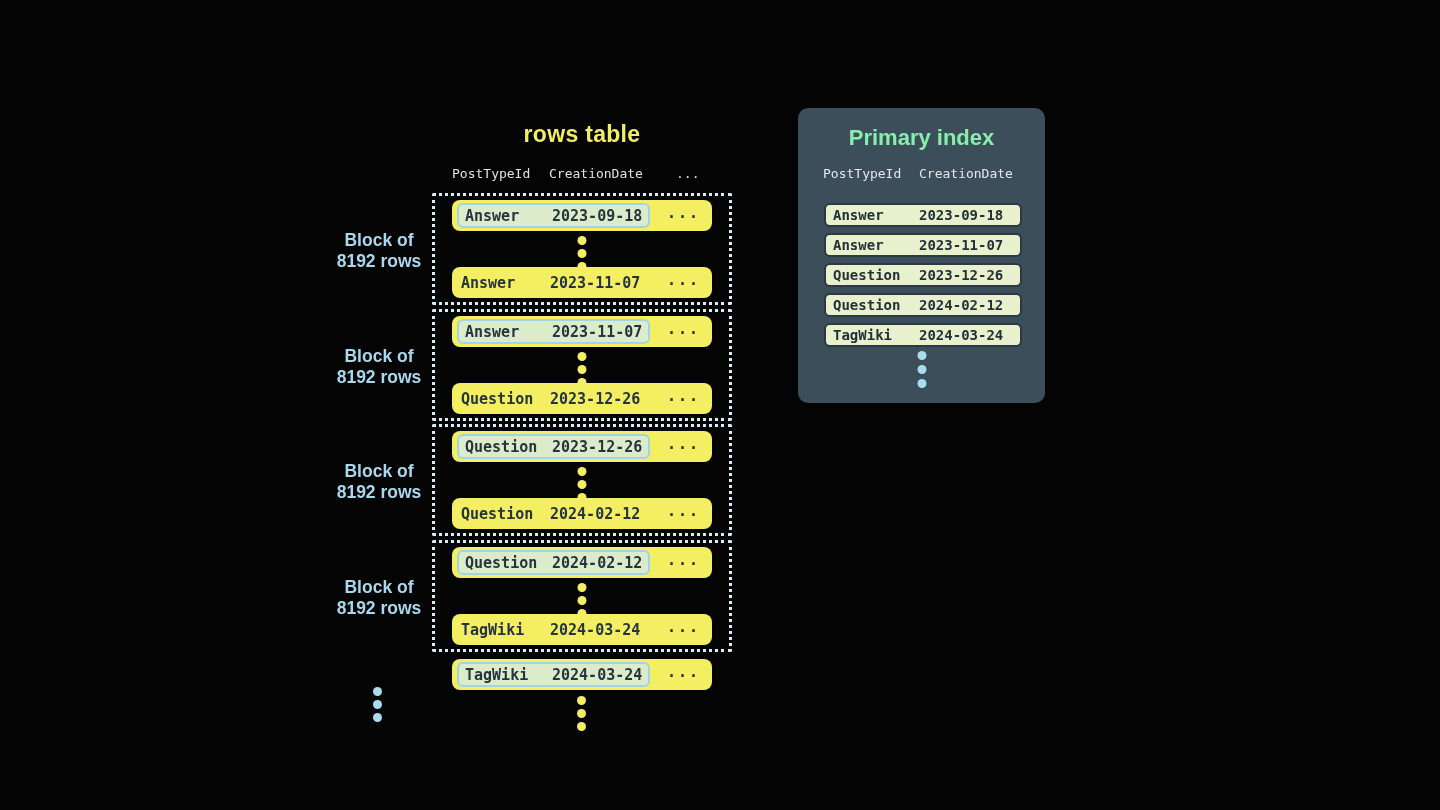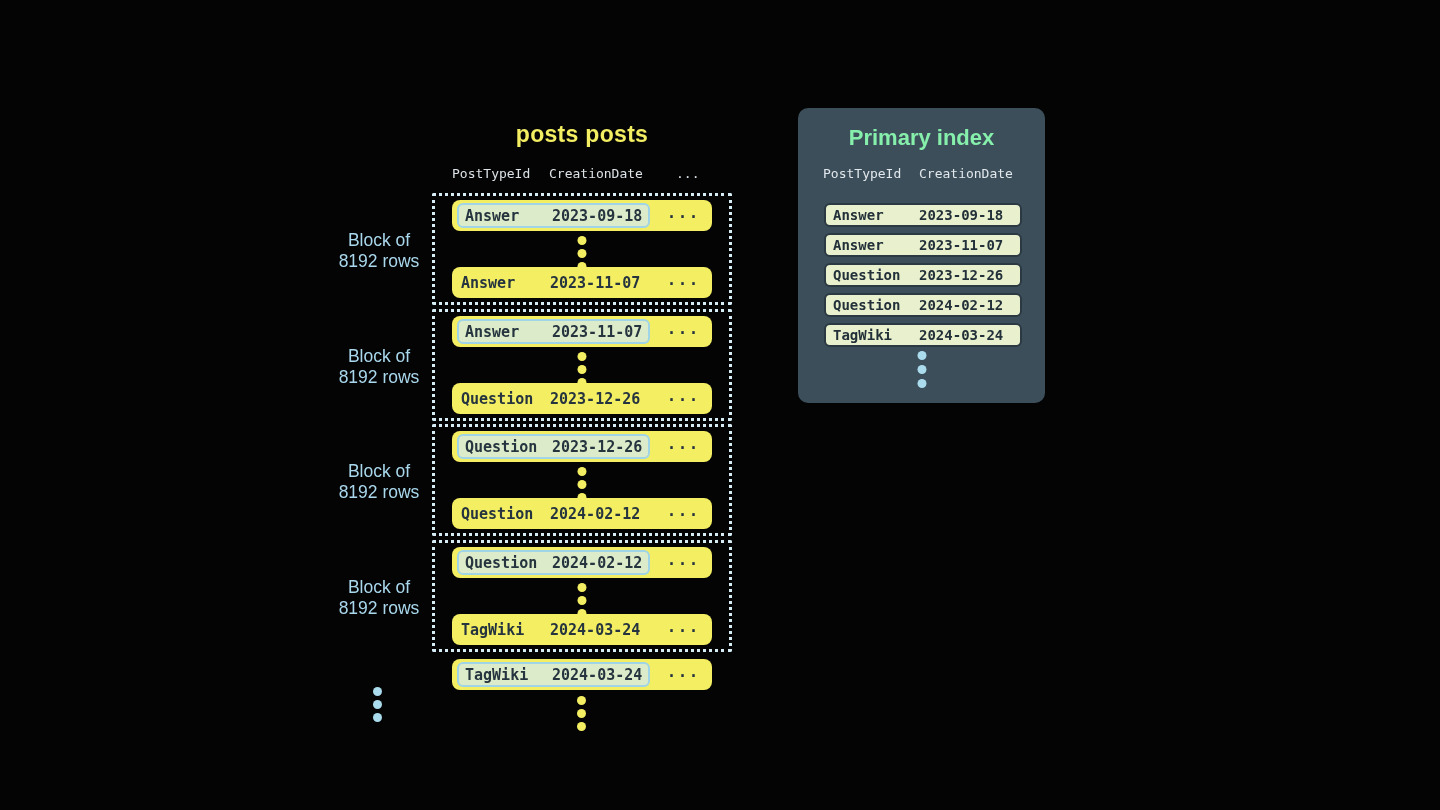--- a/index.html
+++ b/index.html
@@ -20,21 +20,21 @@
 
   .block{
     position:absolute;left:432px;width:300px;height:112px;box-sizing:border-box;
     border:3px dotted #d6edf5;border-radius:2px;
   }
   .b1{top:193px}.b2{top:309px}.b3{top:424px}.b4{top:540px}
 
   .block-label{
     position:absolute;left:-136px;width:160px;top:50%;
     transform:translateY(-46%);text-align:center;
-    color:#a9d7ec;font-size:17.5px;line-height:21px;font-weight:400;
+    color:#a9d7ec;font-size:17.5px;line-height:21px;font-weight:700;
   }
 
   .prow{
     position:absolute;left:17px;width:260px;height:31px;box-sizing:border-box;
     background:#f3ee62;border-radius:8px;display:flex;align-items:center;
     font-family:"DejaVu Sans Mono",monospace;font-weight:bold;font-size:15px;
     color:#25343e;
   }
   .prow.first{top:4px}
   .prow.last{bottom:4px;padding-left:9px}
@@ -83,21 +83,21 @@
     font-size:14px;color:#223039;
   }
   .itype{display:inline-block;width:86px;white-space:pre;}
   .panel .vdots{top:243px;gap:5px}
 </style>
 </head>
 <body>
 
 <div class="stage">
 
-  <div class="posts-title">posts posts</div>
+  <div class="posts-title">rows table</div>
 
   <span class="col-head ph1">PostTypeId</span>
   <span class="col-head ph2">CreationDate</span>
   <span class="col-head ph3">...</span>
 
   <div class="block b1">
     <div class="block-label">
       <span>Block of</span><br>
       <span>8192 rows</span>
     </div>

